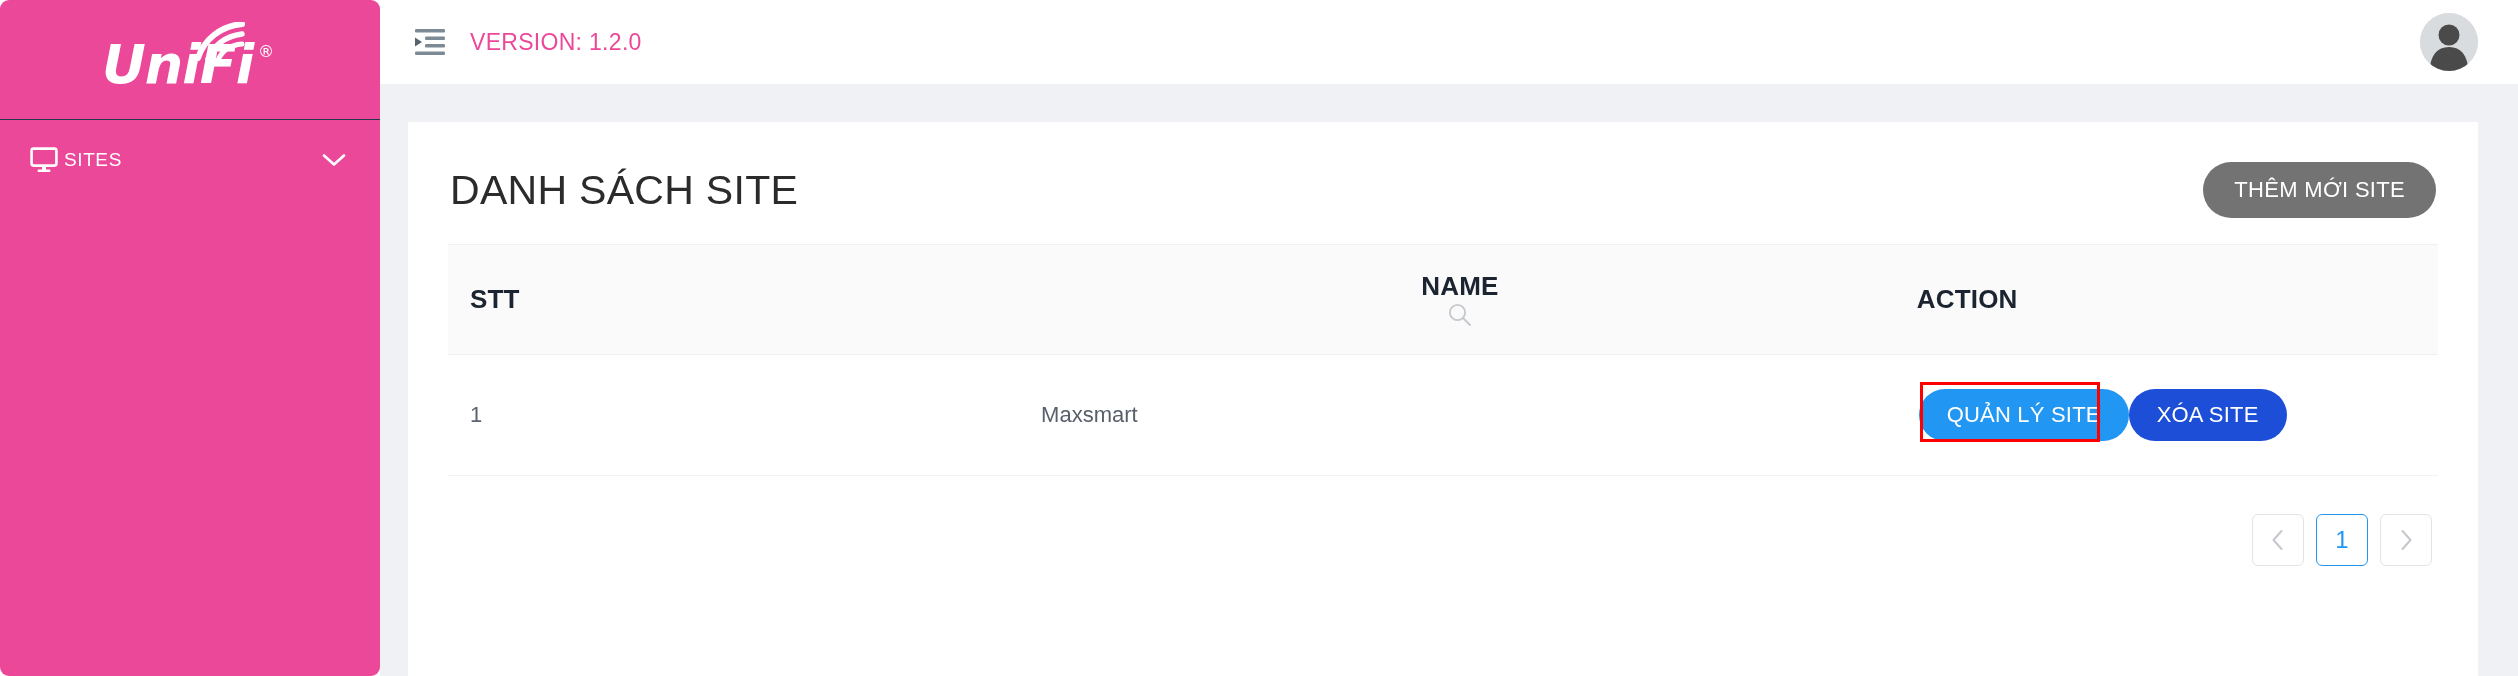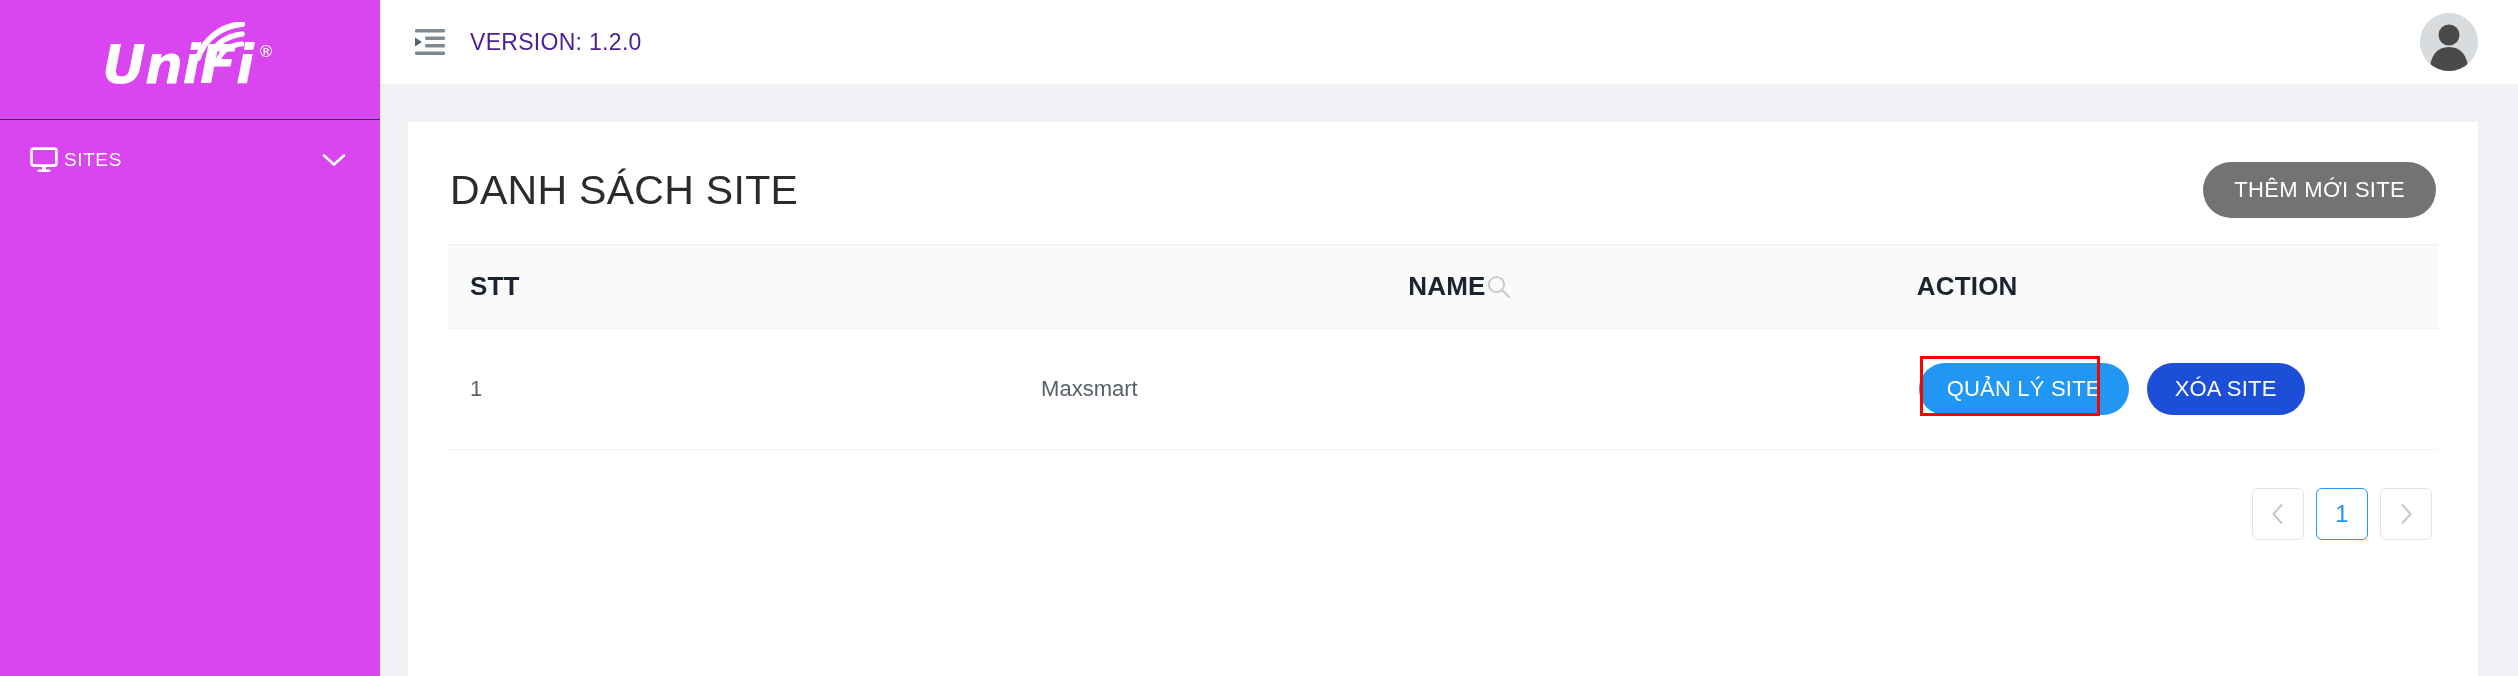--- a/index.html
+++ b/index.html
@@ -16,23 +16,24 @@
     height: 676px;
     display: flex;
     background: #ffffff;
   }
 
   
   .sidebar {
     width: 380px;
     min-width: 380px;
     height: 676px;
-    background: #d946ef;
+    background: #ec4899;
     position: relative;
     overflow: hidden;
+    border-radius: 9px;
   }
   .sidebar-logo {
     height: 120px;
     display: flex;
     align-items: center;
     justify-content: center;
     border-bottom: 1px solid #24384c;
     position: relative;
   }
   .unifi-logo {
@@ -119,21 +120,21 @@
     height: 40px;
     display: flex;
     align-items: center;
     justify-content: center;
     cursor: pointer;
     flex-shrink: 0;
   }
   .version-text {
     margin-left: 18px;
     font-size: 23px;
-    color: #4c1d95;
+    color: #ec4899;
     letter-spacing: 0.3px;
     white-space: nowrap;
   }
   .topbar-spacer { flex: 1; }
   .avatar {
     width: 58px;
     height: 58px;
     border-radius: 50%;
     background: #d6d8da;
     overflow: hidden;
@@ -198,41 +199,41 @@
     color: #1b2430;
     padding: 26px 16px;
     letter-spacing: 0.2px;
   }
   table.data-table thead th.col-stt { width: 29%; padding-left: 22px; }
   table.data-table thead th.col-name { width: 44%; }
   table.data-table thead th.col-action { width: 27%; }
   .th-name-inner {
     display: flex;
     align-items: center;
-    justify-content: center;
+    justify-content: flex-start;
     padding-right: 6px;
+    flex-direction: column;
   }
   .search-icon-btn {
     cursor: pointer;
     display: flex;
     align-items: center;
     opacity: 0.55;
   }
   table.data-table tbody td {
     padding: 34px 16px;
     font-size: 22px;
     color: #57606a;
     vertical-align: middle;
     border-bottom: 1px solid #f3f3f3;
   }
   table.data-table tbody td.col-stt { padding-left: 22px; color: #5a6470; }
   .action-cell {
     display: flex;
     align-items: center;
-    gap: 18px;
     padding-left: 2px;
   }
   .btn-manage {
     background: #2196f3;
     border-radius: 34px;
     font-size: 22px;
     padding: 13px 28px;
     letter-spacing: 0.2px;
   }
   .btn-delete {

